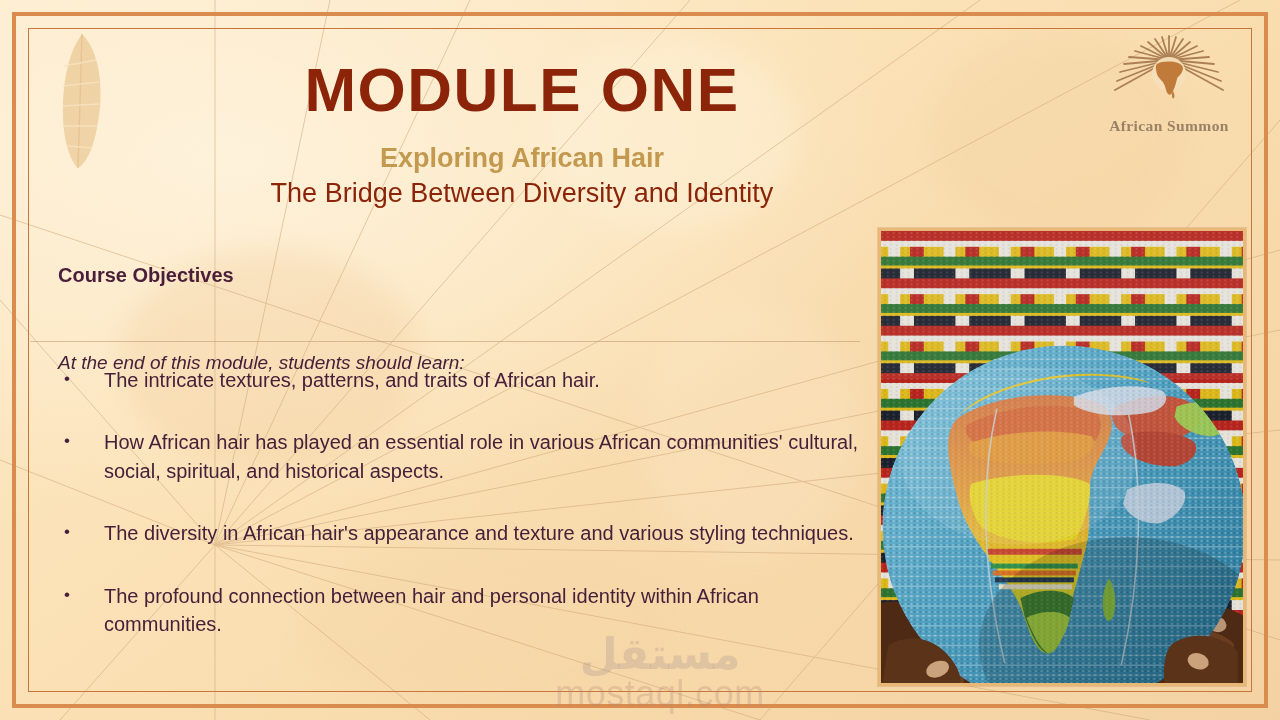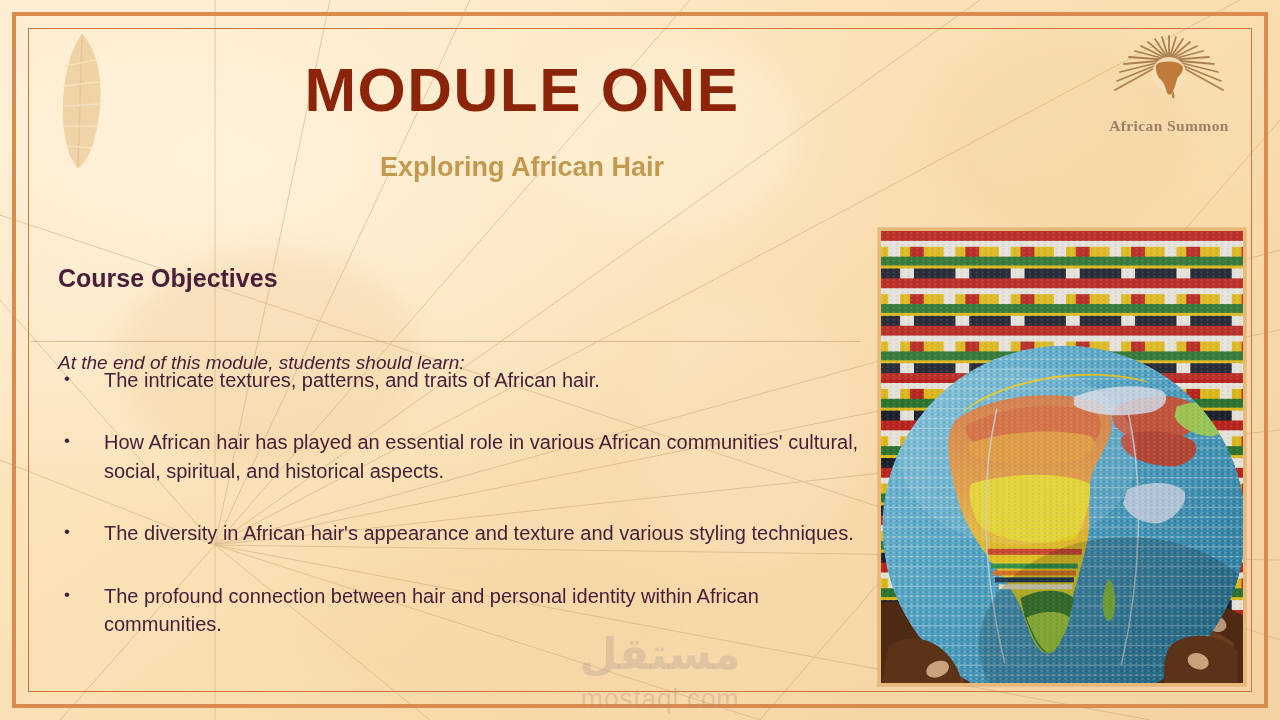--- a/index.html
+++ b/index.html
@@ -49,29 +49,29 @@
     letter-spacing:.4px;margin-top:1px;white-space:nowrap;font-weight:bold;
   }
 
   
   #title-block{position:absolute;left:0;top:58px;width:1044px;text-align:center;}
   #main-title{
     font-size:62px;font-weight:bold;color:#8b2408;letter-spacing:1.5px;
     line-height:1.02;margin:0;
   }
   #subtitle-1{
-    font-size:27px;font-weight:bold;color:#c2994e;margin-top:32px;line-height:1.1;
+    font-size:27px;font-weight:bold;color:#c2994e;margin-top:23px;line-height:1.1;
   }
   #subtitle-2{
     font-size:27px;color:#8b2408;margin-top:4px;line-height:1.15;
   }
 
   
   #objectives-heading{
-    position:absolute;left:58px;top:264px;font-size:25px;font-weight:bold;color:#4a1d38;
+    position:absolute;left:58px;top:264px;font-size:20px;font-weight:bold;color:#4a1d38;
   }
   #objectives-lead{
     position:absolute;left:58px;top:310px;font-size:19px;font-style:italic;color:#46203a;margin-top:42px;
   }
   #divider{
     position:absolute;left:30px;top:341px;width:830px;height:1px;
     background:rgba(190,150,105,.55);
   }
 
   #bullet-list{position:absolute;left:64px;top:366px;width:800px;}
@@ -95,21 +95,21 @@
   
   #watermark{
     position:absolute;left:520px;top:632px;width:280px;text-align:center;
     pointer-events:none;user-select:none;
   }
   #wm-ar{
     font-size:44px;color:rgba(168,150,146,.30);line-height:1;font-weight:bold;
     font-family:"DejaVu Sans", sans-serif;
   }
   #wm-en{
-    font-size:27px;color:rgba(182,136,120,.30);line-height:1;margin-top:10px;letter-spacing:.5px;
+    font-size:36px;color:rgba(182,136,120,.30);line-height:1;margin-top:0;letter-spacing:.5px;
   }
 </style>
 </head>
 <body>
 
 <div id="slide">
 
   <div class="blob b1"></div>
   <div class="blob b2"></div>
   <div class="blob b3"></div>
@@ -185,20 +185,21 @@
                C82 49 81 53 79 57 C78 60 76 62 74 60 C72 58 72 54 70 50
                C68 46 64 44 63 40 C62 36 61 32 63 30 Z" fill="#c07a3a"></path>
       <path d="M79 57 C80 59 81 62 80 64 C79 65 78 64 78 62 C78 60 78 58 79 57 Z" fill="#c07a3a"></path>
     </svg>
     <div id="logo-text">African Summon</div>
   </div>
 
   <div id="title-block">
     <div id="main-title">MODULE ONE</div>
     <div id="subtitle-1">Exploring African Hair</div>
+    <div id="subtitle-2">The Bridge Between Diversity and Identity</div>
   </div>
 
   <div id="objectives-heading">Course Objectives</div>
   <div id="objectives-lead">At the end of this module, students should learn:</div>
   <div id="divider"></div>
 
   <div id="bullet-list">
     <div class="bullet-row">
       <div class="bullet-dot">•</div>
       <div class="bullet-text">The intricate textures, patterns, and traits of African hair.</div>

